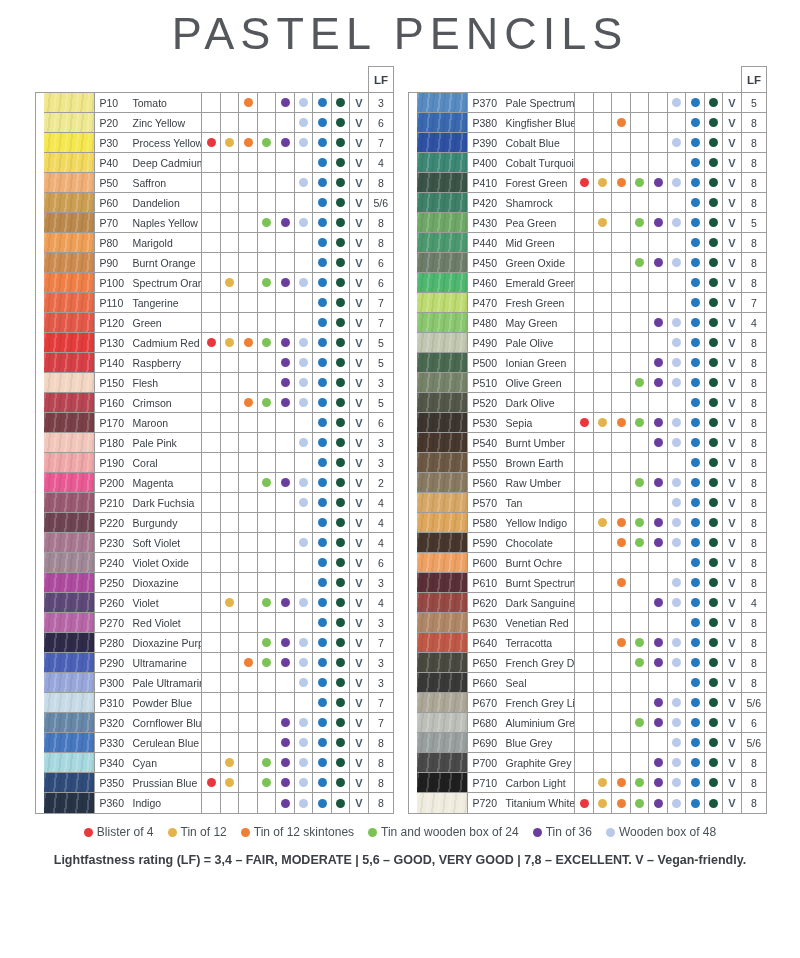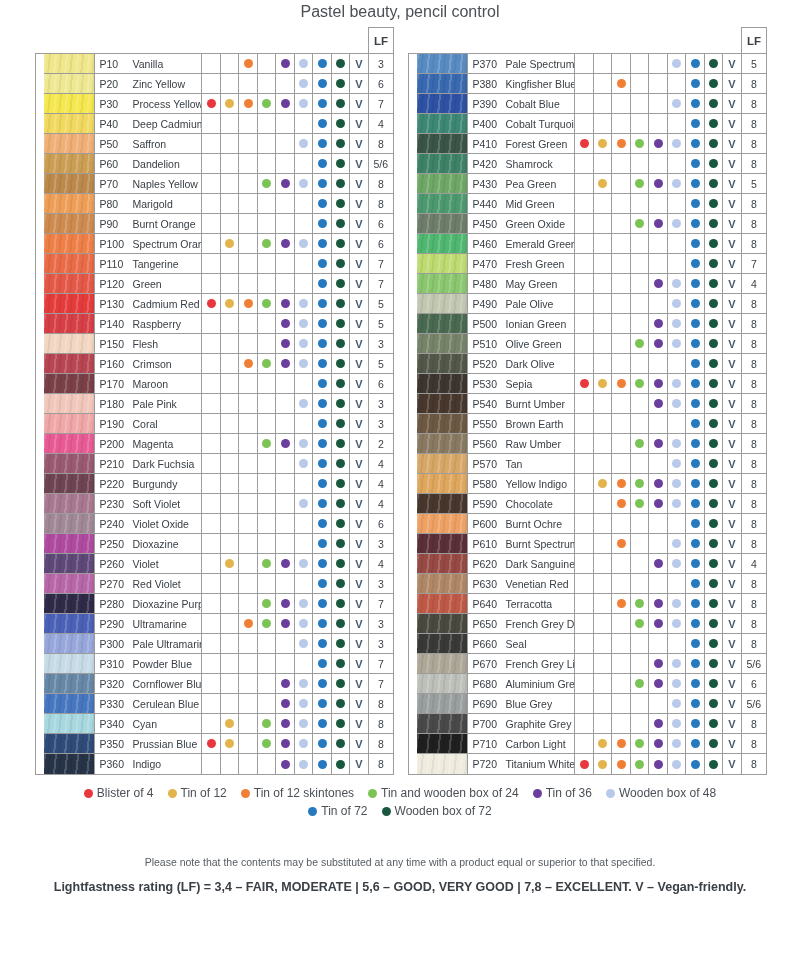--- a/index.html
+++ b/index.html
@@ -52,31 +52,31 @@
   .legend-item { display:inline-flex; align-items:center; gap:4px; white-space:nowrap; }
   .legend-dot { width:9px; height:9px; border-radius:50%; flex:none; }
 
   .note { margin-top:36px; text-align:center; font-size:10.5px; color:#565c62; }
   .lf-line { margin-top:12px; text-align:center; font-size:12.5px; font-weight:bold; color:#3a4046; }
 </style>
 </head>
 <body>
 
 <div class="page">
-  <div class="subtitle">Pastel beauty, pencil control</div>
+  <div class="title">PASTEL PENCILS</div>
 
   <div class="tables">
     <div class="ctable">
       <div class="lf-head">LF</div>
       <div class="rows">
           <div class="row">
             <div class="swatch" style="background-color: rgb(240, 231, 138);"></div>
             <div class="namecell">
               <span class="code">P10</span>
-              <span class="name">Vanilla</span>
+              <span class="name">Tomato</span>
             </div>
             <div class="dotcell"></div>
             <div class="dotcell"></div>
             <div class="dotcell">
               <span class="dot" style="background: rgb(240, 127, 54);"></span>
             </div>
             <div class="dotcell"></div>
             <div class="dotcell">
               <span class="dot" style="background: rgb(107, 62, 158);"></span>
             </div>
@@ -1886,28 +1886,17 @@
         </span>
         <span class="legend-item">
           <span class="legend-dot" style="background: rgb(107, 62, 158);"></span>
           <span>Tin of 36</span>
         </span>
         <span class="legend-item">
           <span class="legend-dot" style="background: rgb(185, 201, 233);"></span>
           <span>Wooden box of 48</span>
         </span>
       </div>
-      <div class="legend-line">
-        <span class="legend-item">
-          <span class="legend-dot" style="background: rgb(37, 121, 190);"></span>
-          <span>Tin of 72</span>
-        </span>
-        <span class="legend-item">
-          <span class="legend-dot" style="background: rgb(25, 88, 62);"></span>
-          <span>Wooden box of 72</span>
-        </span>
-      </div>
     </div>
 
-  <div class="note">Please note that the contents may be substituted at any time with a product equal or superior to that specified.</div>
   <div class="lf-line">Lightfastness rating (LF) = 3,4 – FAIR, MODERATE | 5,6 – GOOD, VERY GOOD | 7,8 – EXCELLENT. V – Vegan-friendly.</div>
 
 </div>
 
 </body></html>

